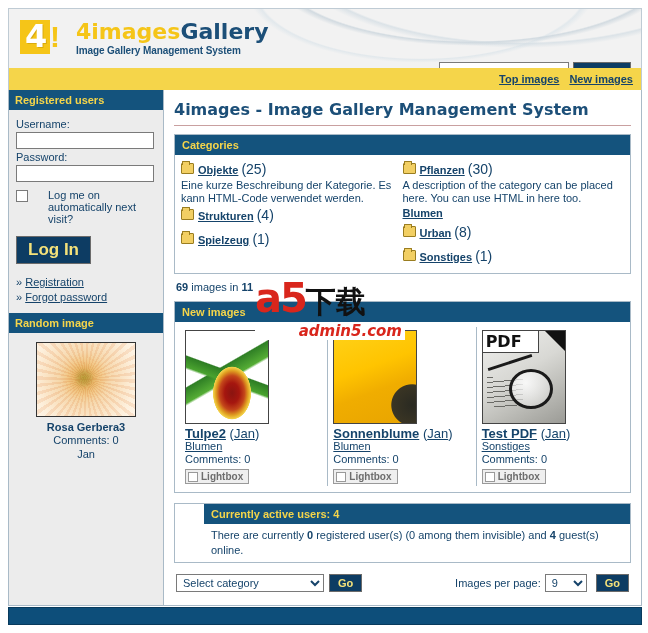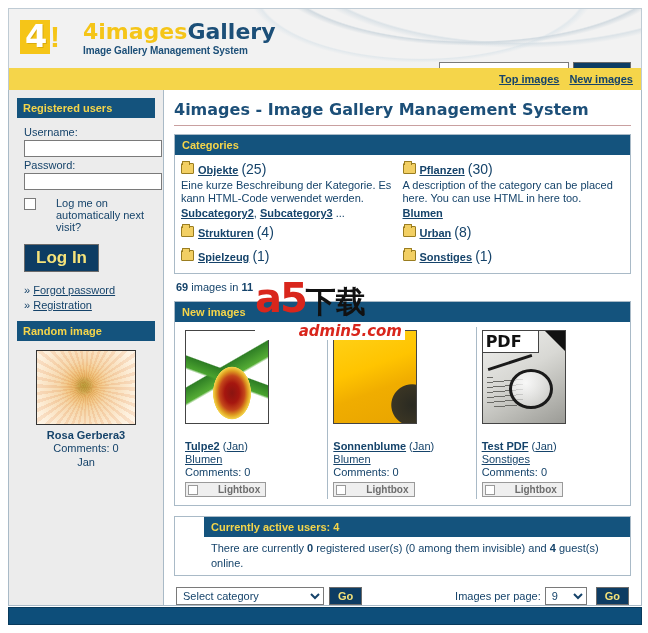--- a/index.html
+++ b/index.html
@@ -47,21 +47,21 @@
   }
   .logo-4 {
     position: absolute; left: 5px; top: 0px; font-size: 32px; line-height: 36px;
     color: #ffffff; font-weight: bold; font-family: "DejaVu Sans", sans-serif;
     text-shadow: 1px 1px 0 #d9ab10;
   }
   .logo-bang {
     position: absolute; left: 30px; top: 2px; font-size: 30px; line-height: 34px;
     color: #f5c518; font-weight: bold;
   }
-  .logo-text { margin-left: 23px; padding-top: 2px; }
+  .logo-text { margin-left: 16px; padding-top: 2px; }
   .logo-title { font-size: 22px; font-weight: bold; line-height: 24px; font-family: "DejaVu Sans", sans-serif; }
   .logo-title .w1 { color: #f5c518; }
   .logo-title .w2 { color: #1c4f78; }
   .logo-sub {
     font-size: 10px; font-weight: bold; color: #1c4f78; line-height: 12px;
     margin-top: 1px; letter-spacing: -0.1px;
   }
 
   .search-box { position: absolute; right: 10px; top: 16px; text-align: right; }
   .search-row { display: flex; align-items: stretch; justify-content: center; margin-top: 37px; }
@@ -90,21 +90,21 @@
 
   
   .body-wrap {
     position: absolute; left: 8px; top: 90px; width: 634px; height: 516px;
     border: 1px solid #a9bac7; border-top: none;
     display: flex; background: #ffffff;
   }
   .sidebar {
     width: 155px; background: #ececec;
     border-right: 1px solid #a9bac7;
-    padding: 8px;
+    padding: 0;
   }
   .content { flex: 1; background: #ffffff; padding: 10px 10px 0 10px; }
 
   .panel-head {
     background: #14537d; color: #f5d54a;
     font-weight: bold; font-size: 11px;
     padding: 3px 6px; line-height: 14px;
   }
   .panel-body { padding: 6px 7px 8px 7px; }
 
@@ -216,25 +216,25 @@
   .pdf-badge {
     position:absolute; left:0; top:0; width:56px; height:22px;
     background:#ffffff; border-right:1px solid #444; border-bottom:1px solid #444;
     font-weight:bold; font-size:16px; color:#111; line-height:22px; padding-left:3px;
     font-family:"DejaVu Sans", sans-serif;
   }
   .pdf-corner{
     position:absolute; right:0; top:0; width:0; height:0;
     border-left:20px solid transparent; border-top:20px solid #111;
   }
-  .thumb-title { font-weight: bold; font-size: 11px; margin-top: 16px; line-height: 13px; }
+  .thumb-title { font-weight: bold; font-size: 13px; margin-top: 3px; line-height: 13px; }
   .thumb-title .by { font-weight: normal; }
   .thumb-line { font-size: 11px; line-height: 13px; }
   .lightbox {
-    margin-top: 3px; display: inline-flex; align-items: center; gap: 20px;
+    margin-top: 3px; display: inline-flex; align-items: center; gap: 3px;
     border: 1px solid #9a9a9a; background: #efefef; padding: 1px 5px 1px 2px;
     color: #6d6d6d; font-weight: bold; font-size: 10px;
   }
   .lightbox .chk { width: 10px; height: 10px; margin-top: 0; border-color:#9a9a9a; }
 
   .active-box { margin-top: 10px; padding-left: 29px; }
   .active-body { padding: 4px 7px; font-size: 11px; line-height: 15px; }
 
   .footer-row {
     display: flex; align-items: center; justify-content: space-between;
@@ -323,23 +323,23 @@
 
         <div class="chk-row">
           <span class="chk"></span>
           <span class="chk-lbl">Log me on automatically next visit?</span>
         </div>
 
         <button class="login-btn">Log In</button>
 
         <div class="side-links">
           <div><span class="bullet">»</span>
+            <a href="#">Registration</a></div>
+          <div><span class="bullet">»</span>
             <a href="#">Forgot password</a></div>
-          <div><span class="bullet">»</span>
-            <a href="#">Registration</a></div>
         </div>
       </div>
 
       <div class="panel-head">Random image</div>
       <div class="rnd-wrap">
         <div class="rnd-thumb"></div>
         <div class="rnd-title">Rosa Gerbera3</div>
         <div class="rnd-line">Comments: 0</div>
         <div class="rnd-line">Jan</div>
       </div>
@@ -355,25 +355,20 @@
 
           <div class="cat-col">
             <div class="cat-item">
               <span class="folder"></span>
               <span>
                 <a class="cat-name" href="#">Objekte</a>
                 <span class="cat-count">(25)</span>
               </span>
             </div>
             <div class="cat-desc">Eine kurze Beschreibung der Kategorie. Es kann HTML-Code verwendet werden.</div>
-            <div class="cat-subs">
-              <a href="#">Subcategory2</a>,
-              <a href="#">Subcategory3</a>
-              <span>...</span>
-            </div>
 
             <div class="cat-item">
               <span class="folder"></span>
               <span>
                 <a class="cat-name" href="#">Strukturen</a>
                 <span class="cat-count">(4)</span>
               </span>
             </div>
             <div style="height:6px"></div>
             <div class="cat-item">

